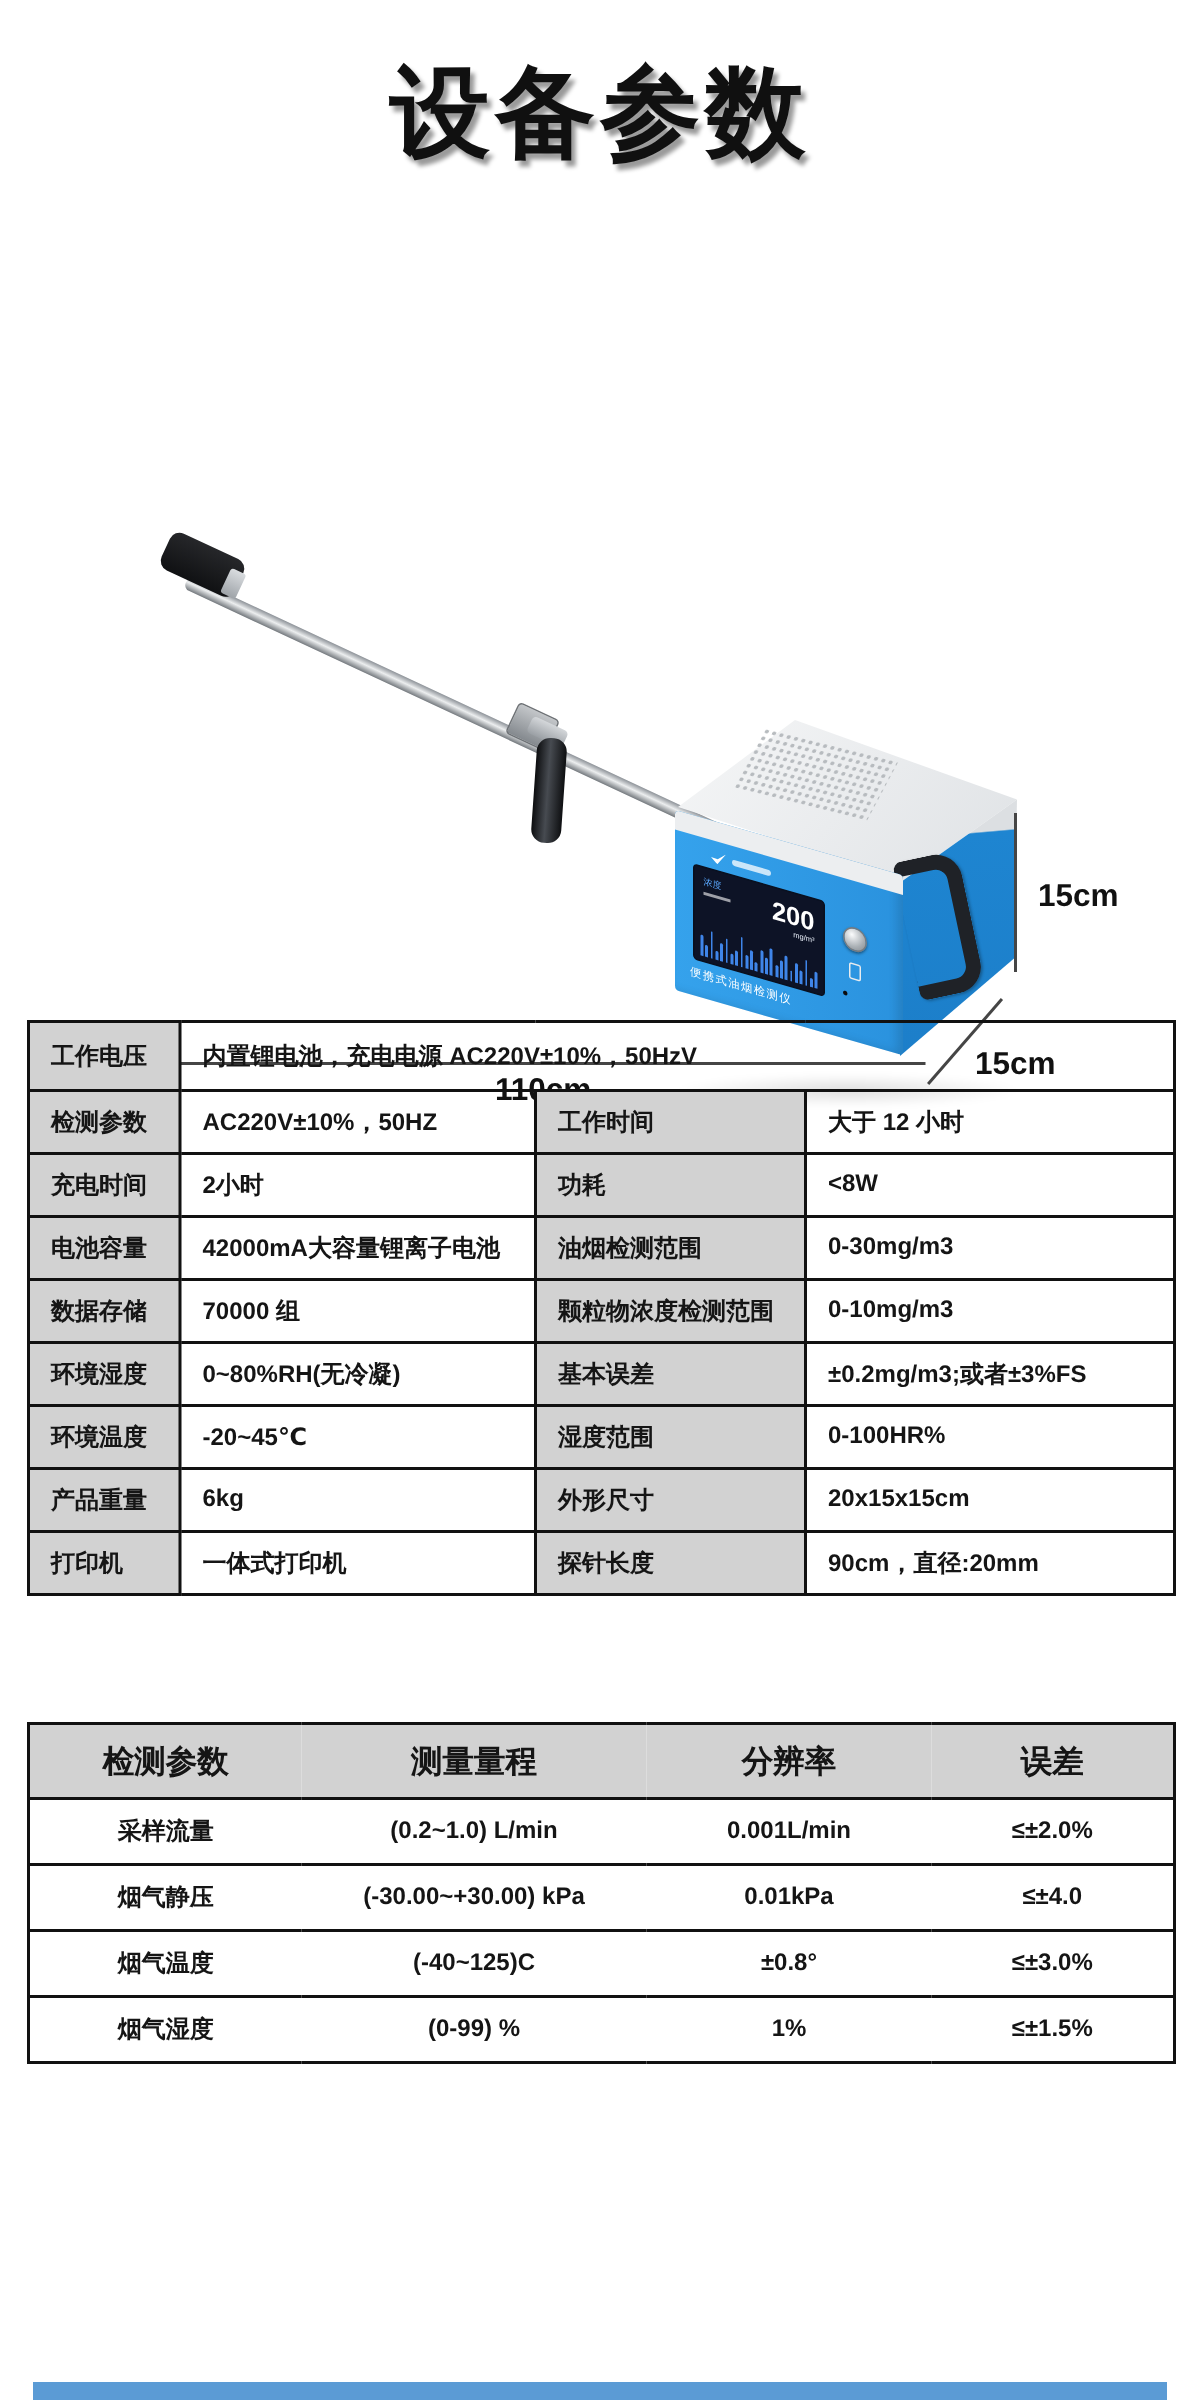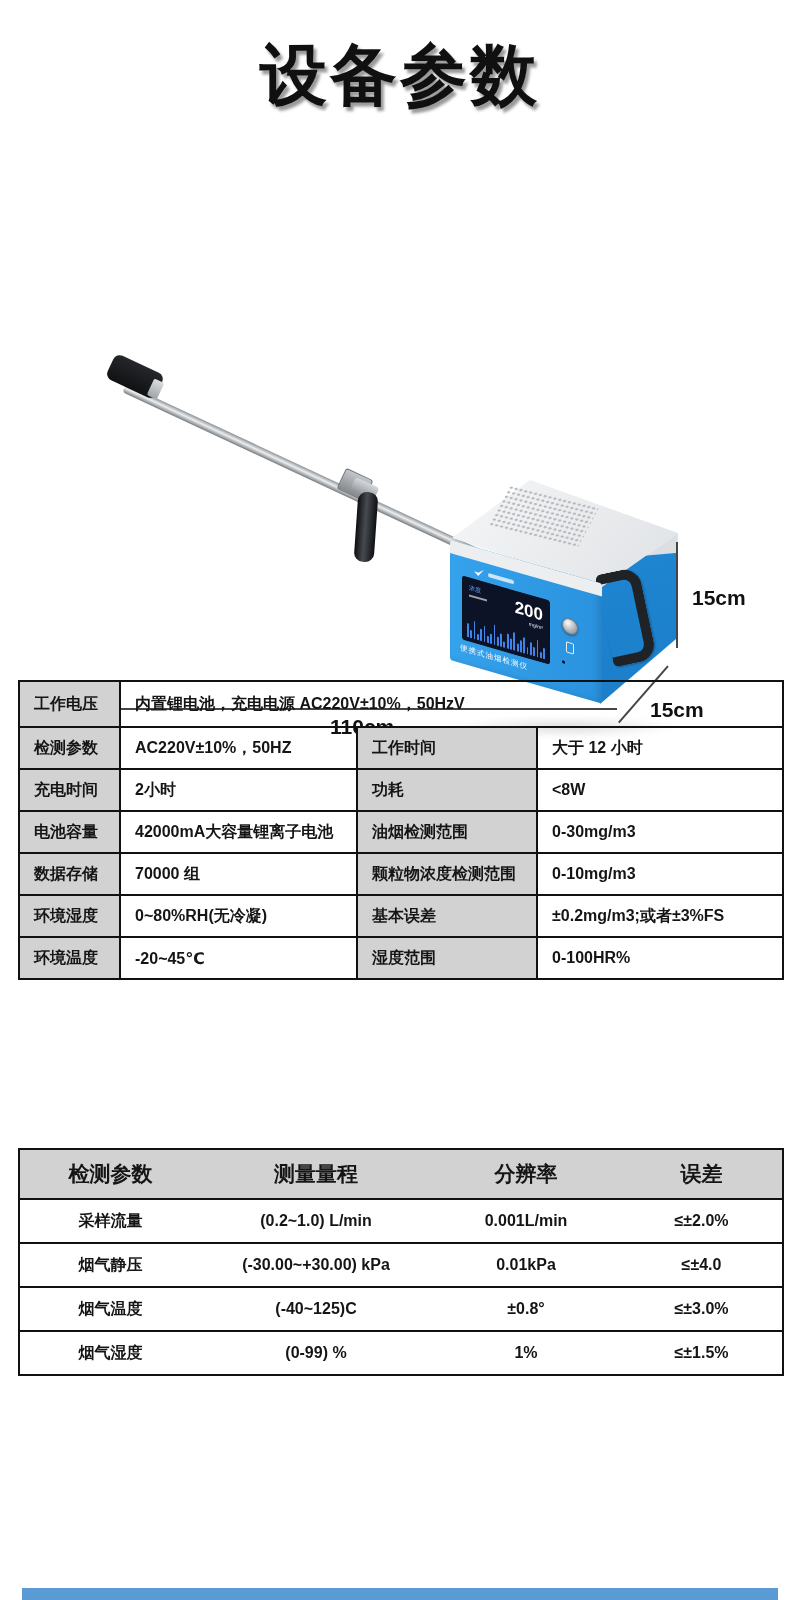--- a/index.html
+++ b/index.html
@@ -218,20 +218,32 @@
           <td>0~80%RH(无冷凝)</td>
           <th>基本误差</th>
           <td>±0.2mg/m3;或者±3%FS</td>
         </tr>
         <tr>
           <th>环境温度</th>
           <td>-20~45℃</td>
           <th>湿度范围</th>
           <td>0-100HR%</td>
         </tr>
+        <tr>
+          <th>产品重量</th>
+          <td>6kg</td>
+          <th>外形尺寸</th>
+          <td>20x15x15cm</td>
+        </tr>
+        <tr>
+          <th>打印机</th>
+          <td>一体式打印机</td>
+          <th>探针长度</th>
+          <td>90cm，直径:20mm</td>
+        </tr>
       </tbody>
   </table>
 
   <table class="detect-table">
     <colgroup>
         <col style="width:182px">
         <col style="width:230px">
         <col style="width:190px">
         <col style="width:162px">
       </colgroup>

